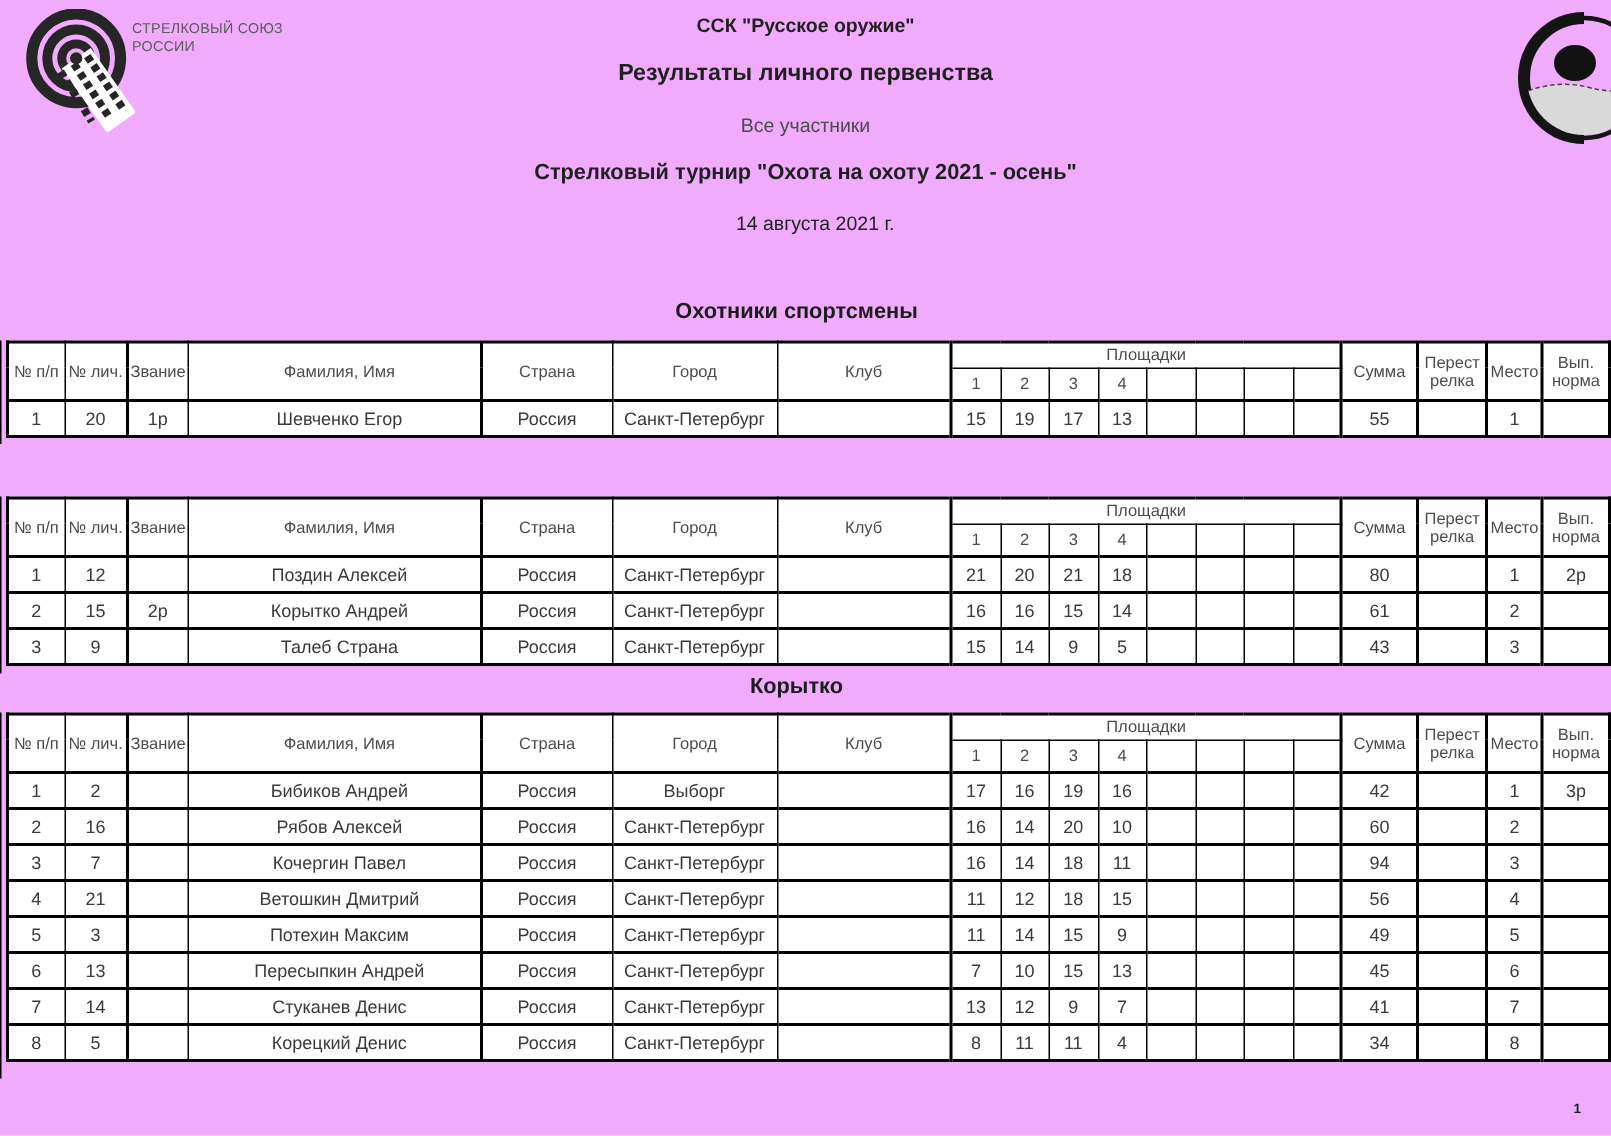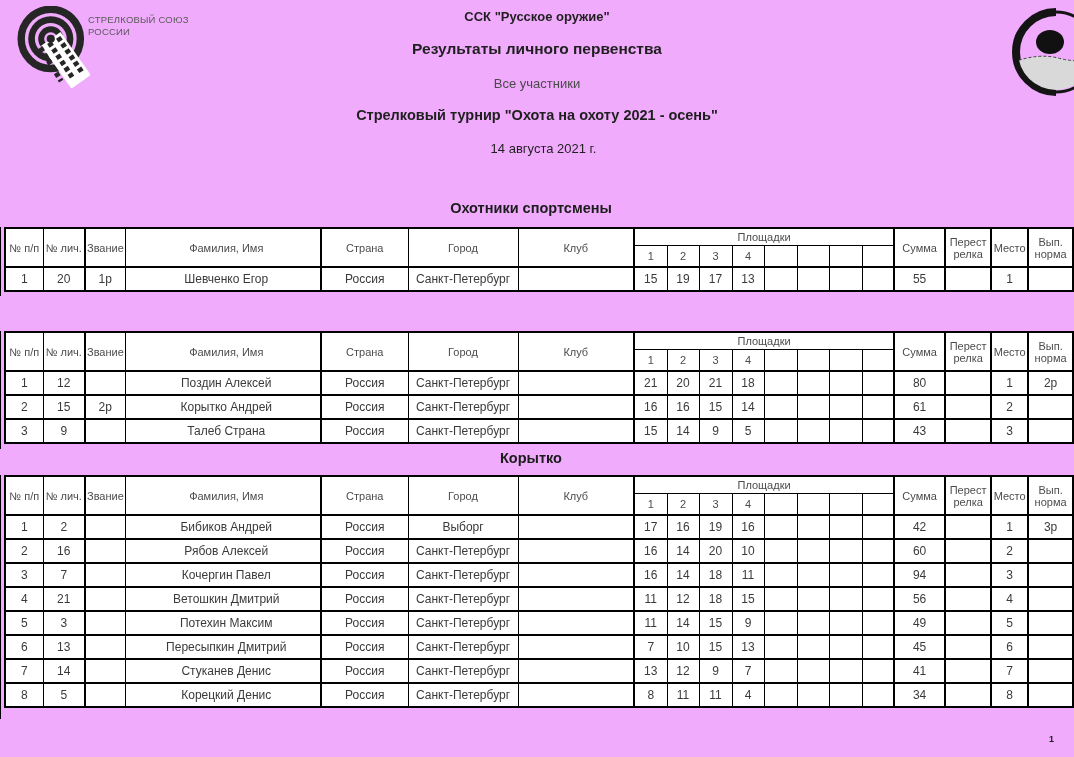--- a/index.html
+++ b/index.html
@@ -432,21 +432,21 @@
           <td></td>
           <td class="bl2">49</td>
           <td class="bl2"></td>
           <td class="bl2">5</td>
           <td class="bl2"></td>
         </tr>
         <tr>
           <td>6</td>
           <td>13</td>
           <td class="bl2"></td>
-          <td class="c-name">Пересыпкин Дмитрий</td>
+          <td class="c-name">Пересыпкин Андрей</td>
           <td class="bl2">Россия</td>
           <td>Санкт-Петербург</td>
           <td></td>
           <td class="bl2">7</td>
           <td>10</td>
           <td>15</td>
           <td>13</td>
           <td></td>
           <td></td>
           <td></td>

